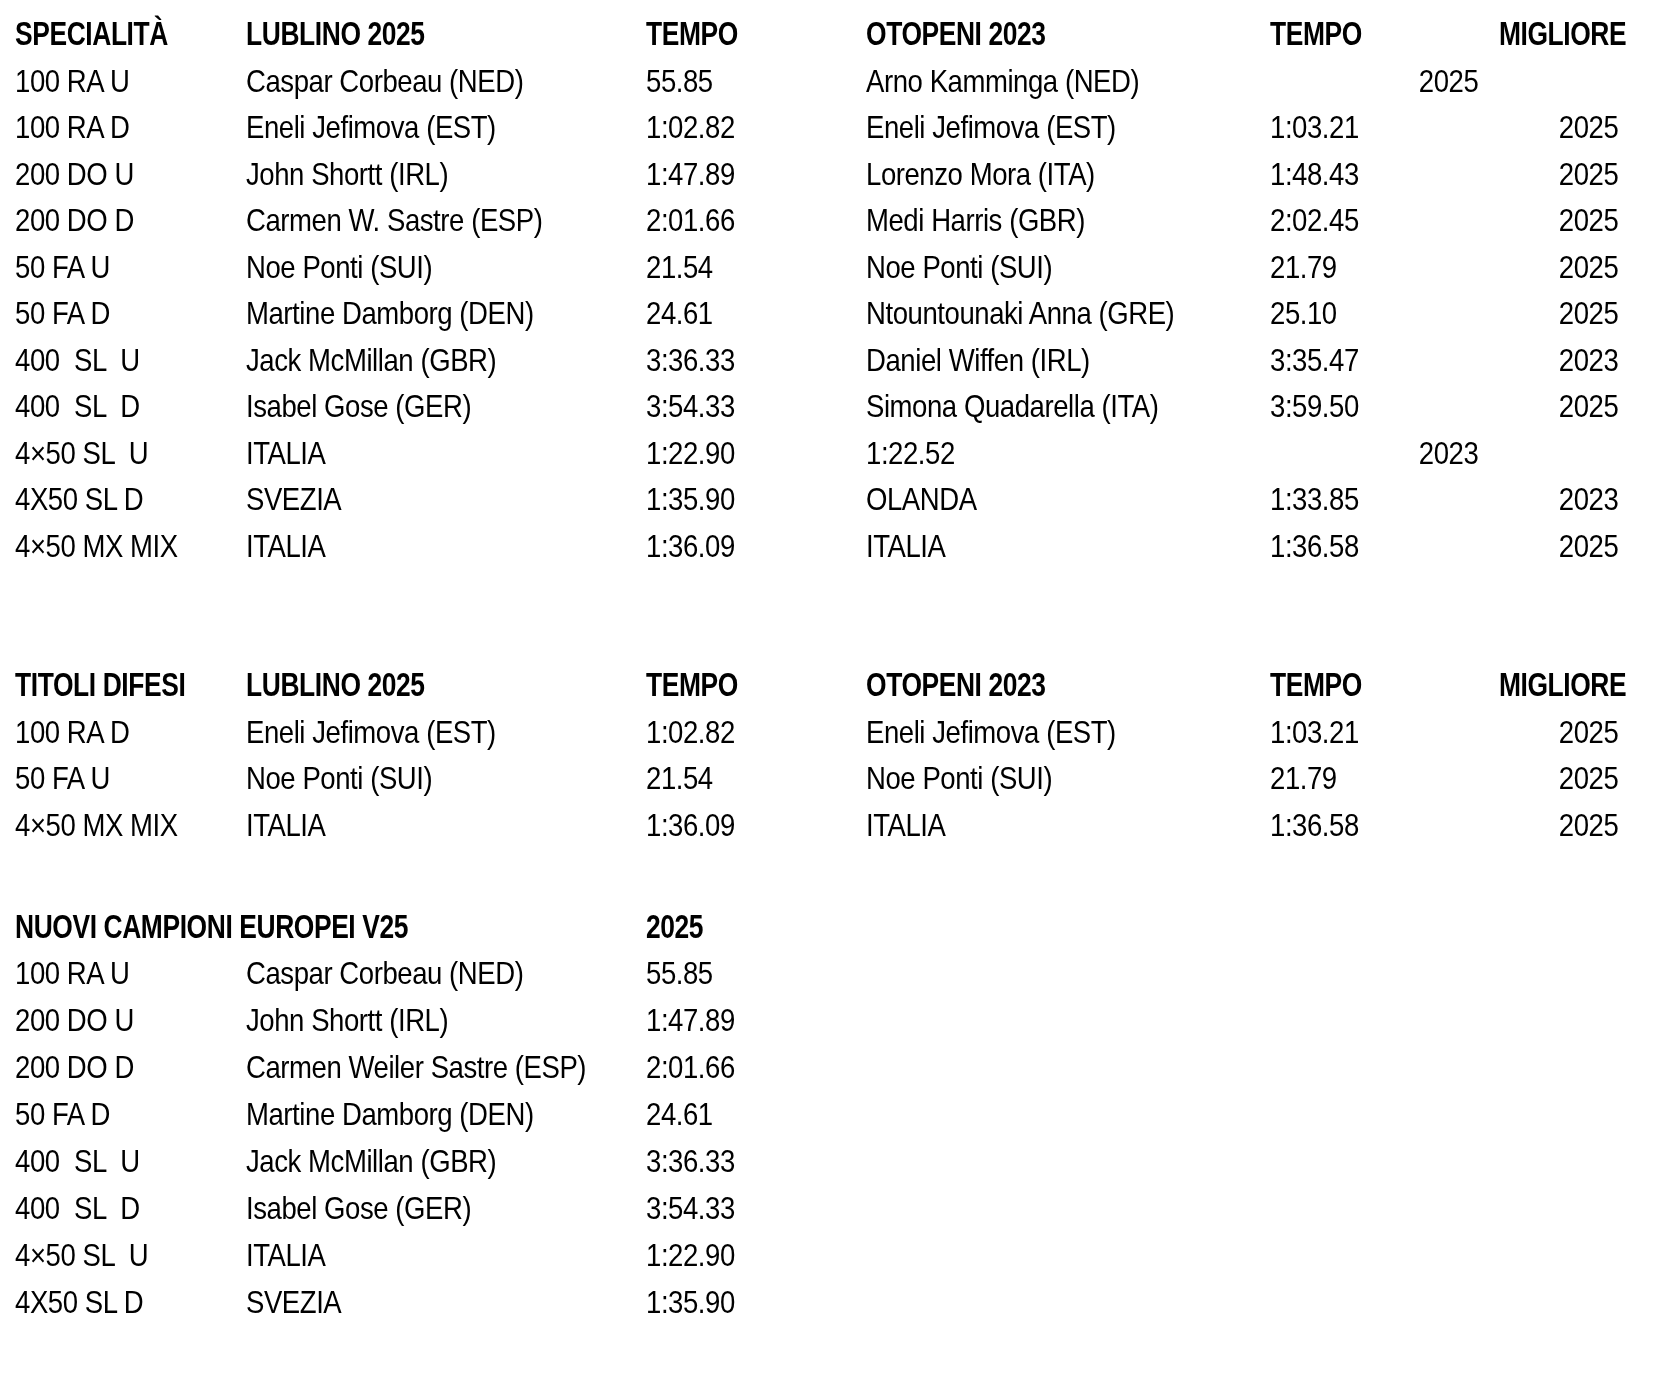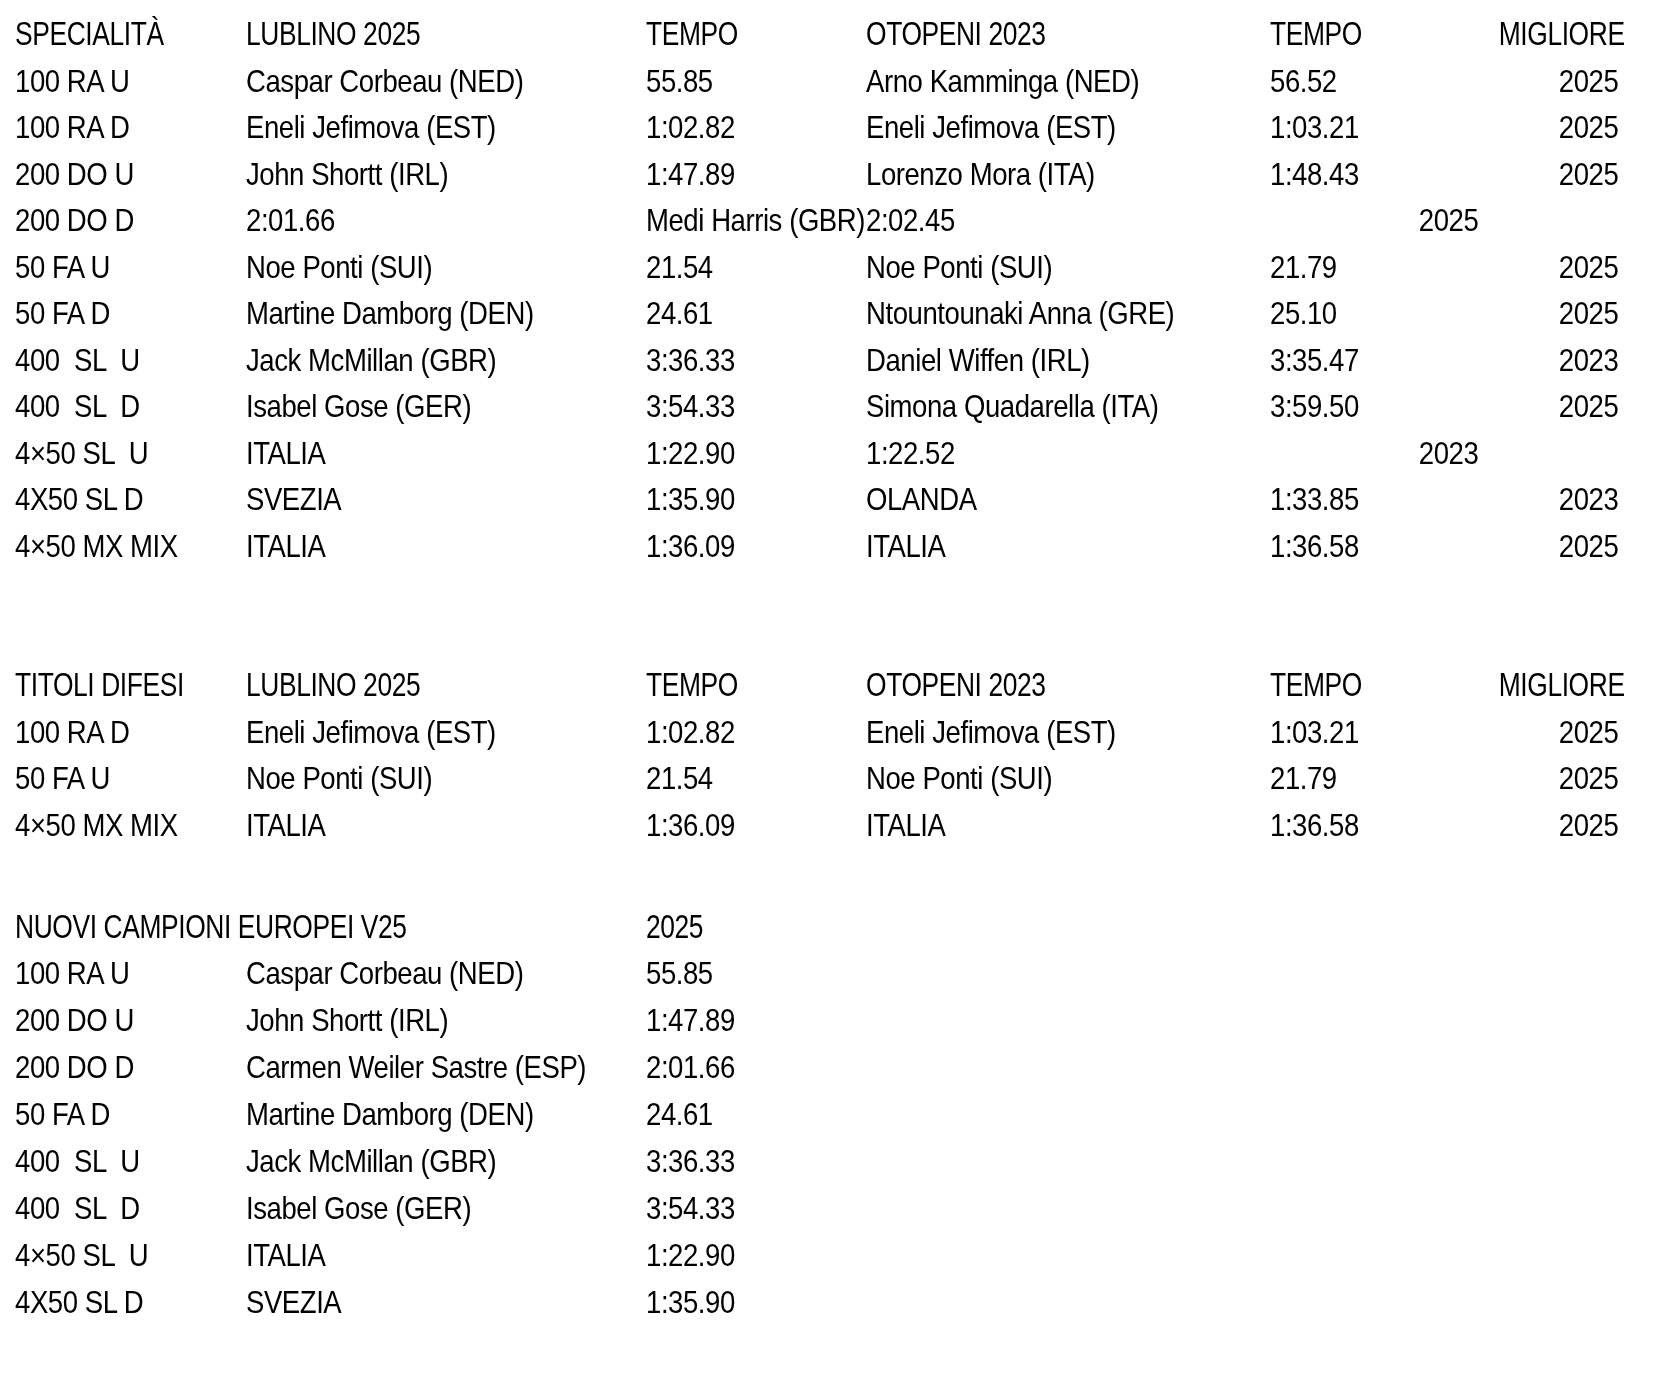--- a/index.html
+++ b/index.html
@@ -37,21 +37,21 @@
     font-size: 32px;
     overflow: visible;
   }
   .cell > span {
     display: inline-block;
     transform: scaleX(0.86);
     transform-origin: 0 50%;
     letter-spacing: -0.5px;
   }
   .hdr .cell {
-    font-weight: normal;
+    font-weight: bold;
     font-size: 33px;
   }
   .hdr .cell > span {
     transform: scaleX(0.80);
   }
   .c6 { text-align: right; }
   .c6 > span { transform-origin: 50% 50%; }
   .span2 { grid-column: 1 / span 2; }
 </style>
 </head>
@@ -66,21 +66,20 @@
     <div class="cell c5"><span>TEMPO</span></div>
     <div class="cell c6"><span>MIGLIORE</span></div>
   </div>
   <div>
 
       <div class="row">
         <div class="cell c1"><span>100 RA U</span></div>
         <div class="cell c2"><span>Caspar Corbeau (NED)</span></div>
         <div class="cell c3"><span>55.85</span></div>
         <div class="cell c4"><span>Arno Kamminga (NED)</span></div>
-        <div class="cell c5"><span>56.52</span></div>
         <div class="cell c6"><span>2025</span></div>
       </div>
 
       <div class="row">
         <div class="cell c1"><span>100 RA D</span></div>
         <div class="cell c2"><span>Eneli Jefimova (EST)</span></div>
         <div class="cell c3"><span>1:02.82</span></div>
         <div class="cell c4"><span>Eneli Jefimova (EST)</span></div>
         <div class="cell c5"><span>1:03.21</span></div>
         <div class="cell c6"><span>2025</span></div>
@@ -90,20 +89,21 @@
         <div class="cell c1"><span>200 DO U</span></div>
         <div class="cell c2"><span>John Shortt (IRL)</span></div>
         <div class="cell c3"><span>1:47.89</span></div>
         <div class="cell c4"><span>Lorenzo Mora (ITA)</span></div>
         <div class="cell c5"><span>1:48.43</span></div>
         <div class="cell c6"><span>2025</span></div>
       </div>
 
       <div class="row">
         <div class="cell c1"><span>200 DO D</span></div>
+        <div class="cell c2"><span>Carmen W. Sastre (ESP)</span></div>
         <div class="cell c3"><span>2:01.66</span></div>
         <div class="cell c4"><span>Medi Harris (GBR)</span></div>
         <div class="cell c5"><span>2:02.45</span></div>
         <div class="cell c6"><span>2025</span></div>
       </div>
 
       <div class="row">
         <div class="cell c1"><span>50 FA U</span></div>
         <div class="cell c2"><span>Noe Ponti (SUI)</span></div>
         <div class="cell c3"><span>21.54</span></div>

